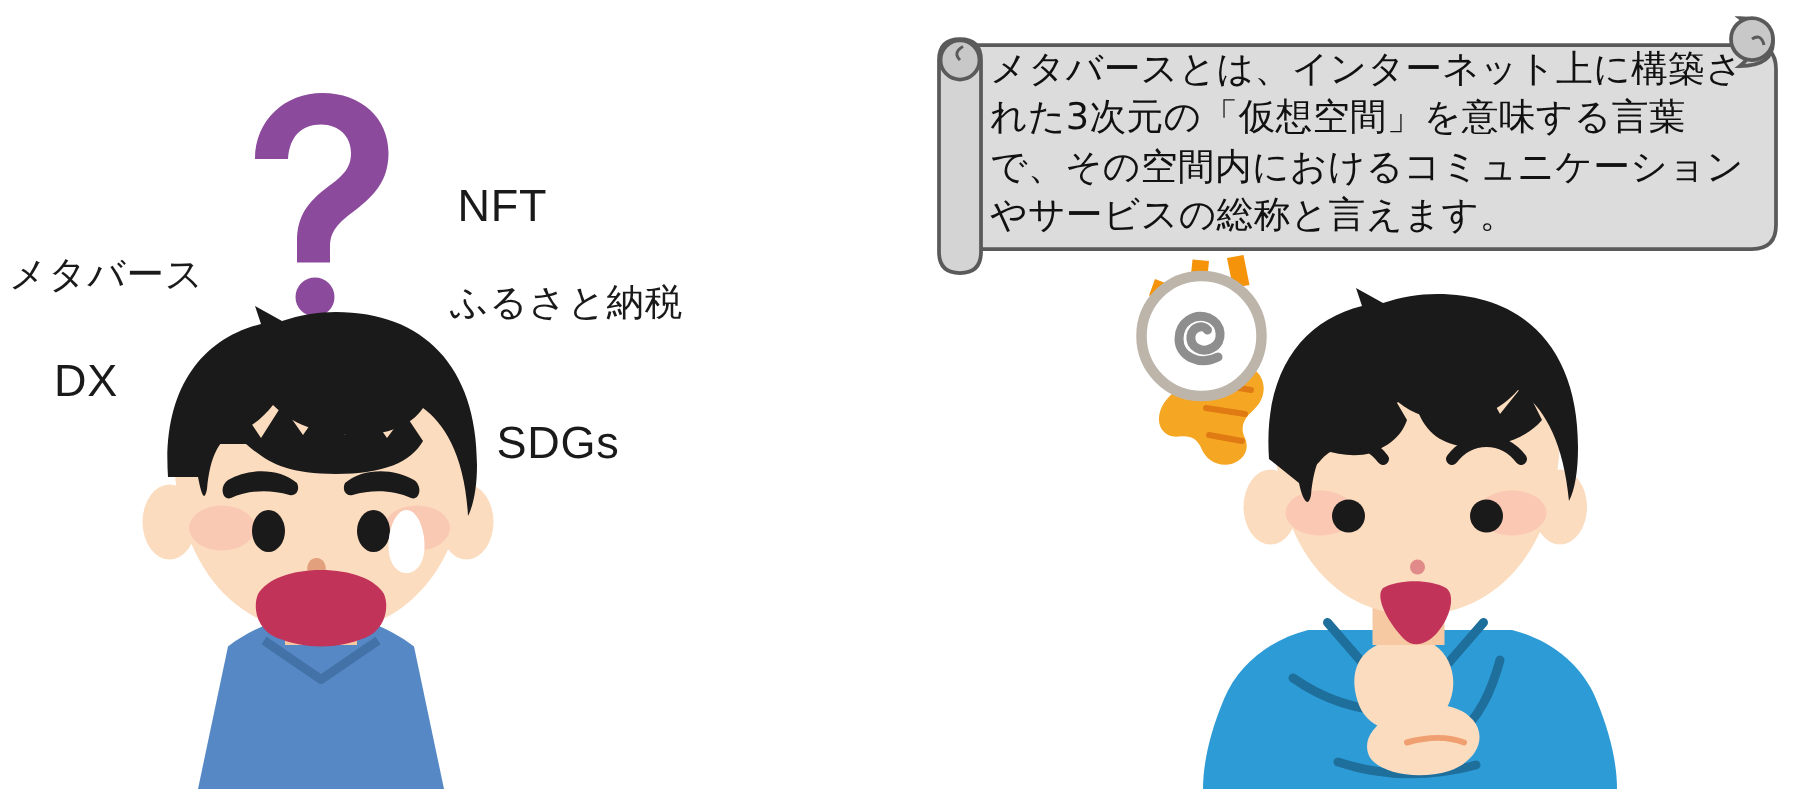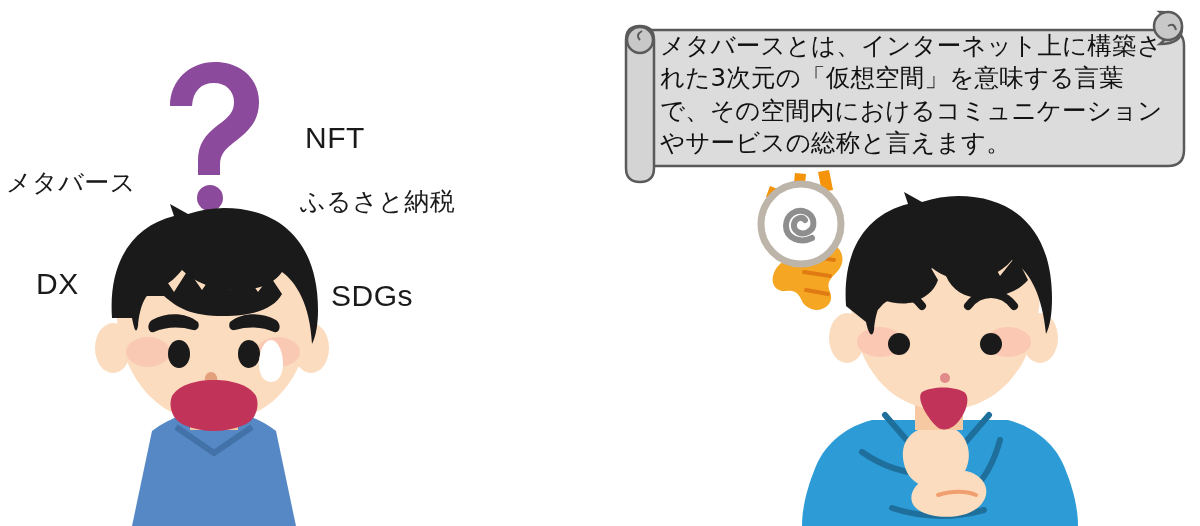--- a/index.html
+++ b/index.html
@@ -20,21 +20,21 @@
     position:absolute;
     color:#1a1a1a;
     font-size:30px;
     line-height:1;
     white-space:nowrap;
     letter-spacing:0.5px;
   }
   .buzz.jp{ font-family:"DejaVu Sans","Liberation Sans",sans-serif; font-size:25px; }
 
   #lbl-metaverse{ left:6px;  top:170px; }
-  #lbl-dx{        left:36px; top:269px; }
+  #lbl-dx{        left:36px; top:240px; }
   #lbl-nft{       left:305px;top:123px; }
   #lbl-furusato{  left:300px;top:189px; }
   #lbl-sdgs{      left:331px;top:281px; }
 
   
   .art{ position:absolute; top:0; left:0; }
 
   
   #callout{
     position:absolute;

